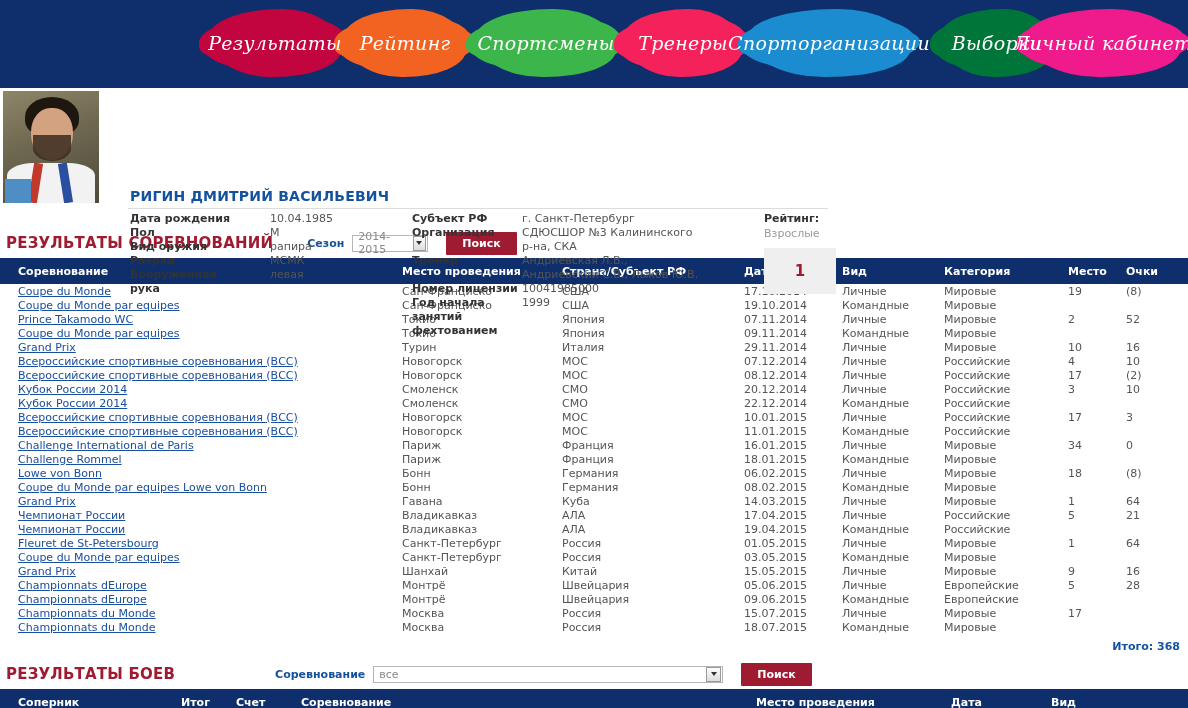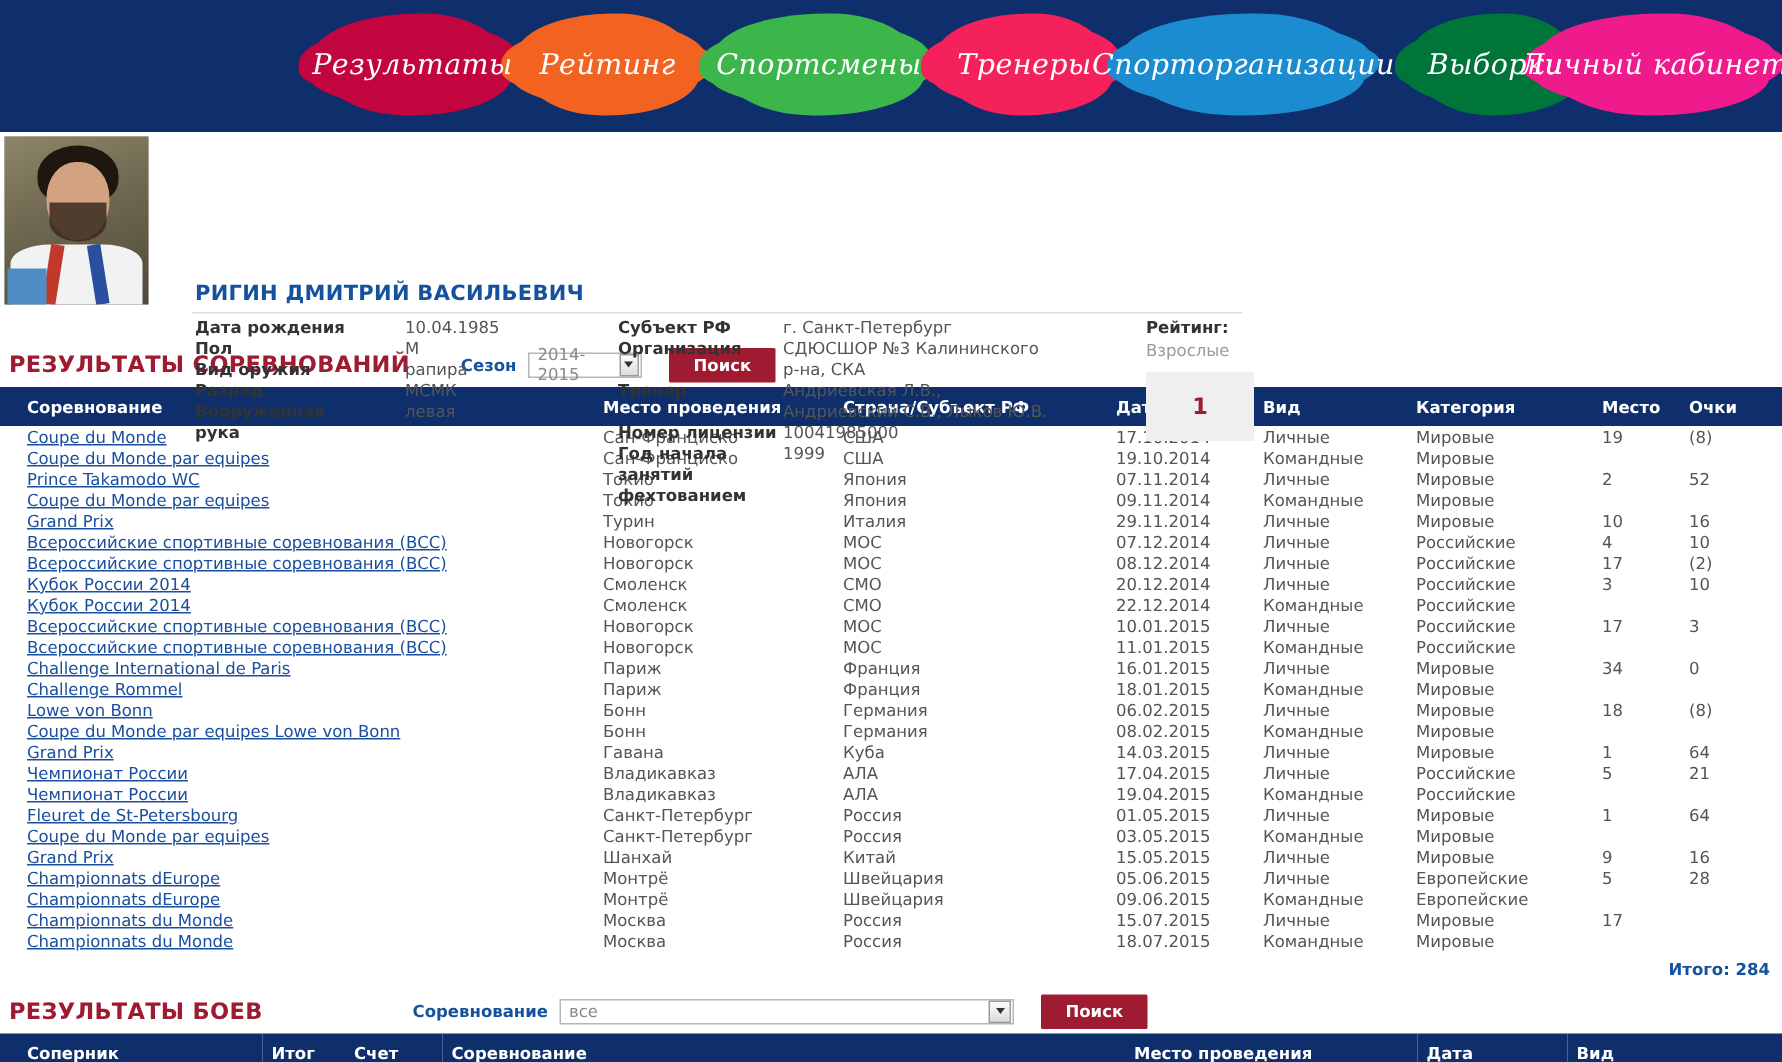--- a/index.html
+++ b/index.html
@@ -82,21 +82,21 @@
     padding:0 0 0 5px;box-sizing:border-box;cursor:pointer;
   }
   .sel .arrow{
     width:15px;height:15px;border:1px solid #9a9a9a;margin:0 1px 0 0;
     background:linear-gradient(#fdfdfd,#dcdcdc);display:flex;align-items:center;
     justify-content:center;box-sizing:border-box;
   }
   .sel .arrow i{border-left:3.5px solid transparent;border-right:3.5px solid transparent;
     border-top:4.5px solid #333;display:block;}
   #season-select{width:76px;}
-  #comp-select{width:303px;}
+  #comp-select{width:350px;}
   .btn-search{
     background:#9e1b32;color:#fff;font-weight:bold;font-size:11px;
     padding:5px 16px;margin-left:18px;cursor:pointer;border-radius:1px;
   }
   
   table{border-collapse:collapse;width:1188px;table-layout:fixed;}
   thead th{
     background:#0e2f6b;color:#fff;font-size:11px;font-weight:bold;
     text-align:left;padding:4px 0 4px 0;height:18px;vertical-align:middle;
   }
@@ -505,21 +505,21 @@
         <td style="padding-left: 6px;">Москва</td>
         <td style="padding-left: 6px;">Россия</td>
         <td style="padding-left: 6px;">18.07.2015</td>
         <td style="padding-left: 6px;">Командные</td>
         <td style="padding-left: 6px;">Мировые</td>
         <td style="padding-left: 6px;"></td>
         <td style="padding-left: 6px;"></td>
       </tr>
     </tbody>
 </table>
-<div id="tot">Итого: 284</div>
+<div id="tot">Итого: 368</div>
 
 <div class="sechead" style="margin-top:6px">
   <div class="sectitle">РЕЗУЛЬТАТЫ БОЕВ</div>
   <div class="ctl-label" style="margin-left:100px">Соревнование</div>
   <div class="sel" id="comp-select">
     <span>все</span>
     <span class="arrow">
         <i></i>
       </span>
   </div>

